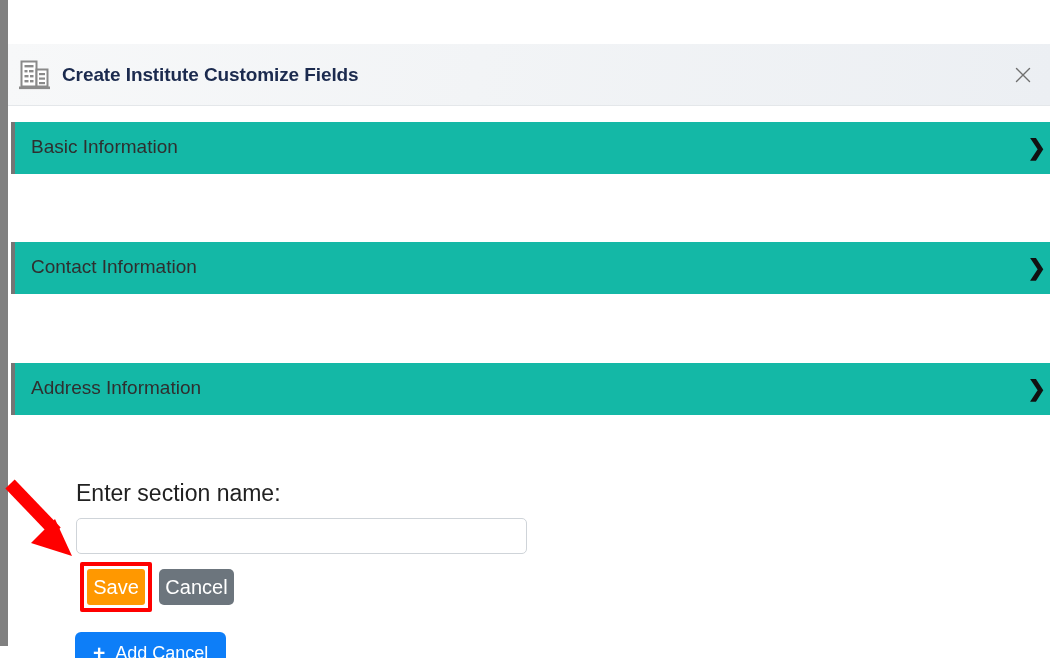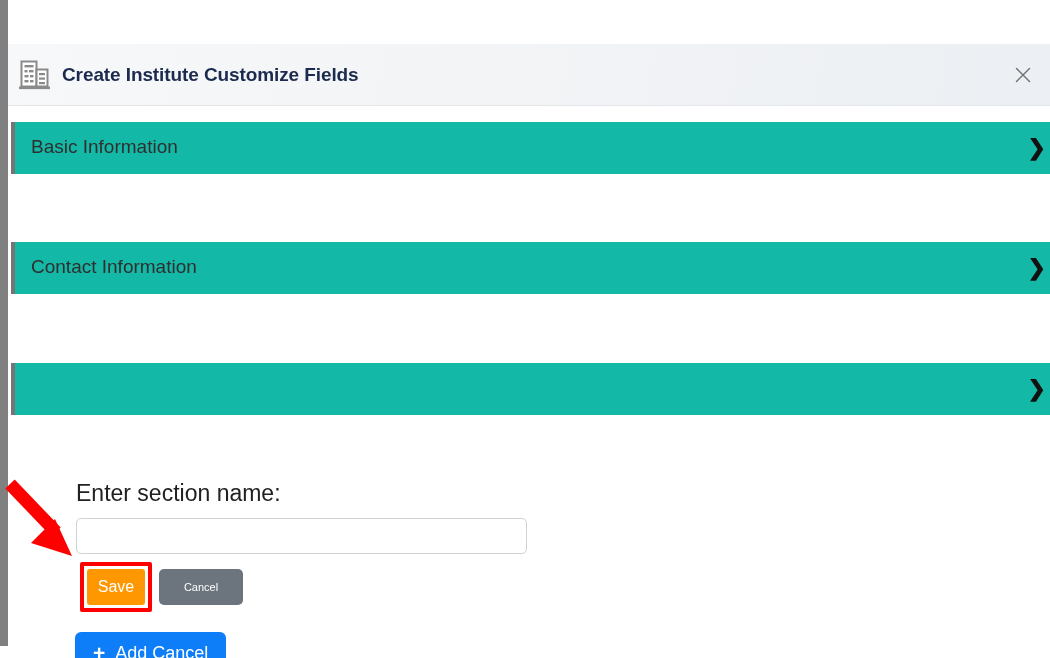--- a/index.html
+++ b/index.html
@@ -156,47 +156,47 @@
   #save-button {
     position: absolute;
     left: 79px;
     top: 525px;
     width: 58px;
     height: 36px;
     background: #ff9800;
     color: #ffffff;
     border: none;
     border-radius: 3px;
-    font-size: 16px;
+    font-size: 20px;
     font-family: "Liberation Sans", sans-serif;
     cursor: pointer;
     padding: 0;
   }
   #save-highlight {
     position: absolute;
     left: 72px;
     top: 518px;
     width: 72px;
     height: 50px;
     border: 4px solid #ff0000;
     border-radius: 2px;
     box-sizing: border-box;
     pointer-events: none;
   }
   #cancel-button {
     position: absolute;
     left: 151px;
     top: 525px;
-    width: 84px;
+    width: 75px;
     height: 36px;
     background: #6c757d;
     color: #ffffff;
     border: none;
     border-radius: 5px;
-    font-size: 11px;
+    font-size: 20px;
     font-family: "Liberation Sans", sans-serif;
     cursor: pointer;
     padding: 0;
   }
   #add-section-button {
     position: absolute;
     left: 67px;
     top: 588px;
     height: 42px;
     background: #0d7ef8;
@@ -274,20 +274,21 @@
   </div>
 
   <div class="section-bar" id="section-1">
     <span class="section-accent"></span>
     <span class="section-label">Contact Information</span>
     <span class="section-chevron">❯</span>
   </div>
 
   <div class="section-bar" id="section-2">
     <span class="section-accent"></span>
+    <span class="section-label">Address Information</span>
     <span class="section-chevron">❯</span>
   </div>
 
   <div id="section-name-label">Enter section name:</div>
 
   <input id="section-name-input" type="text" placeholder="" style="">
 
   <button id="save-button">Save</button>
   <div id="save-highlight"></div>
 

